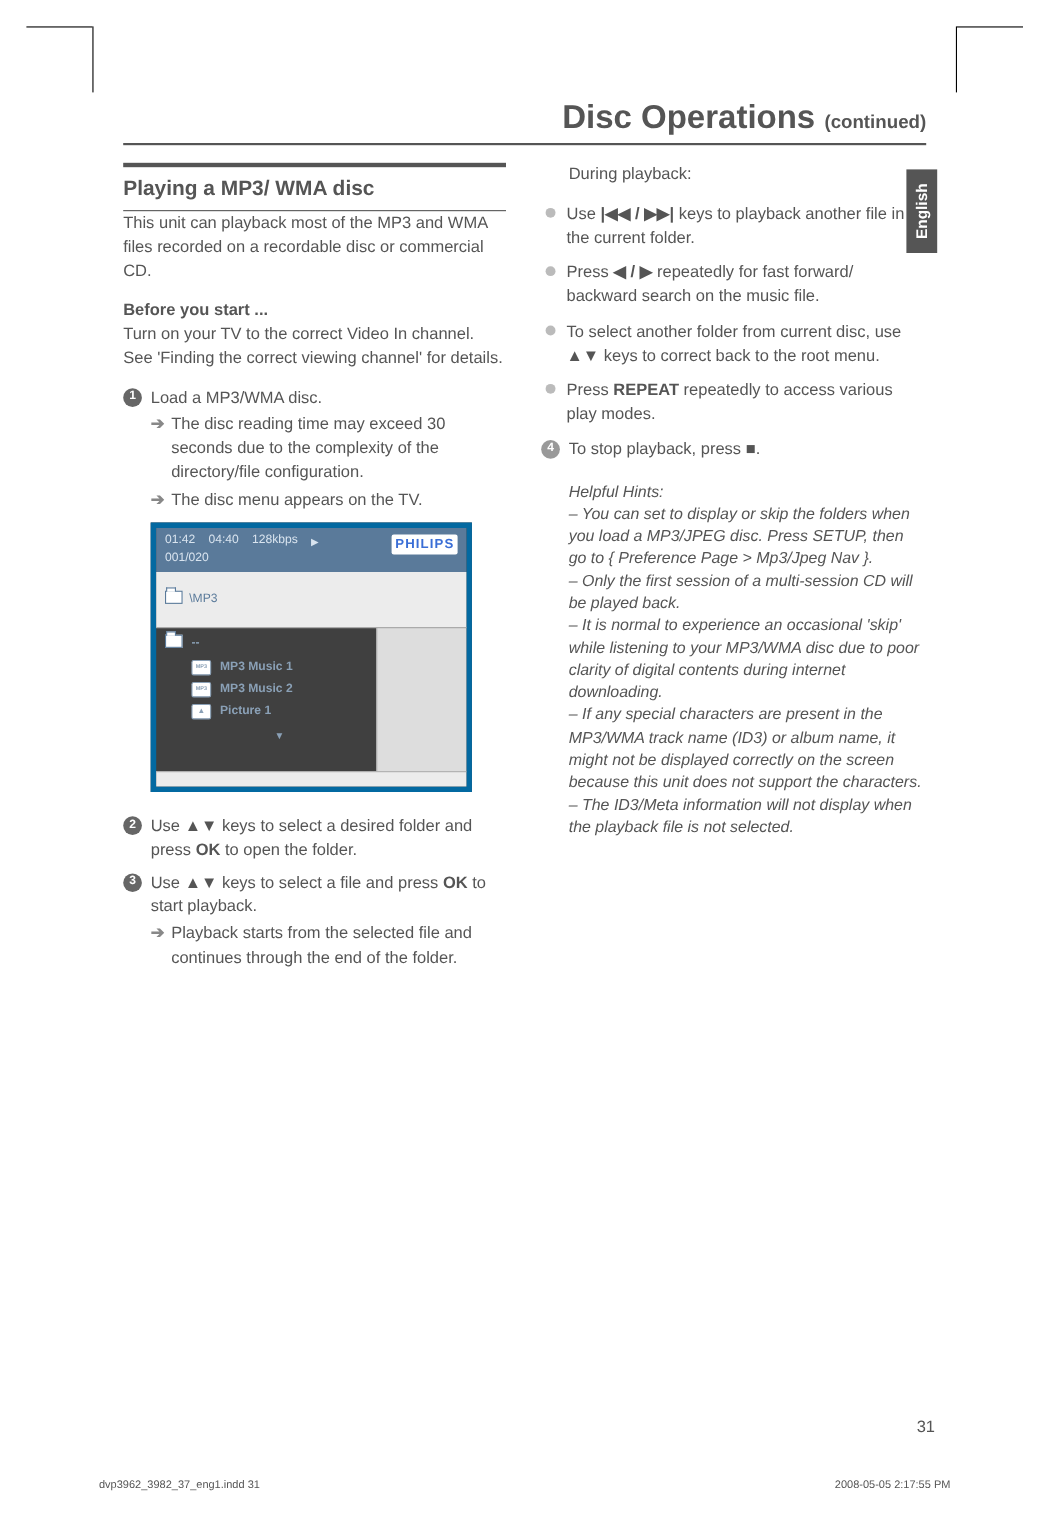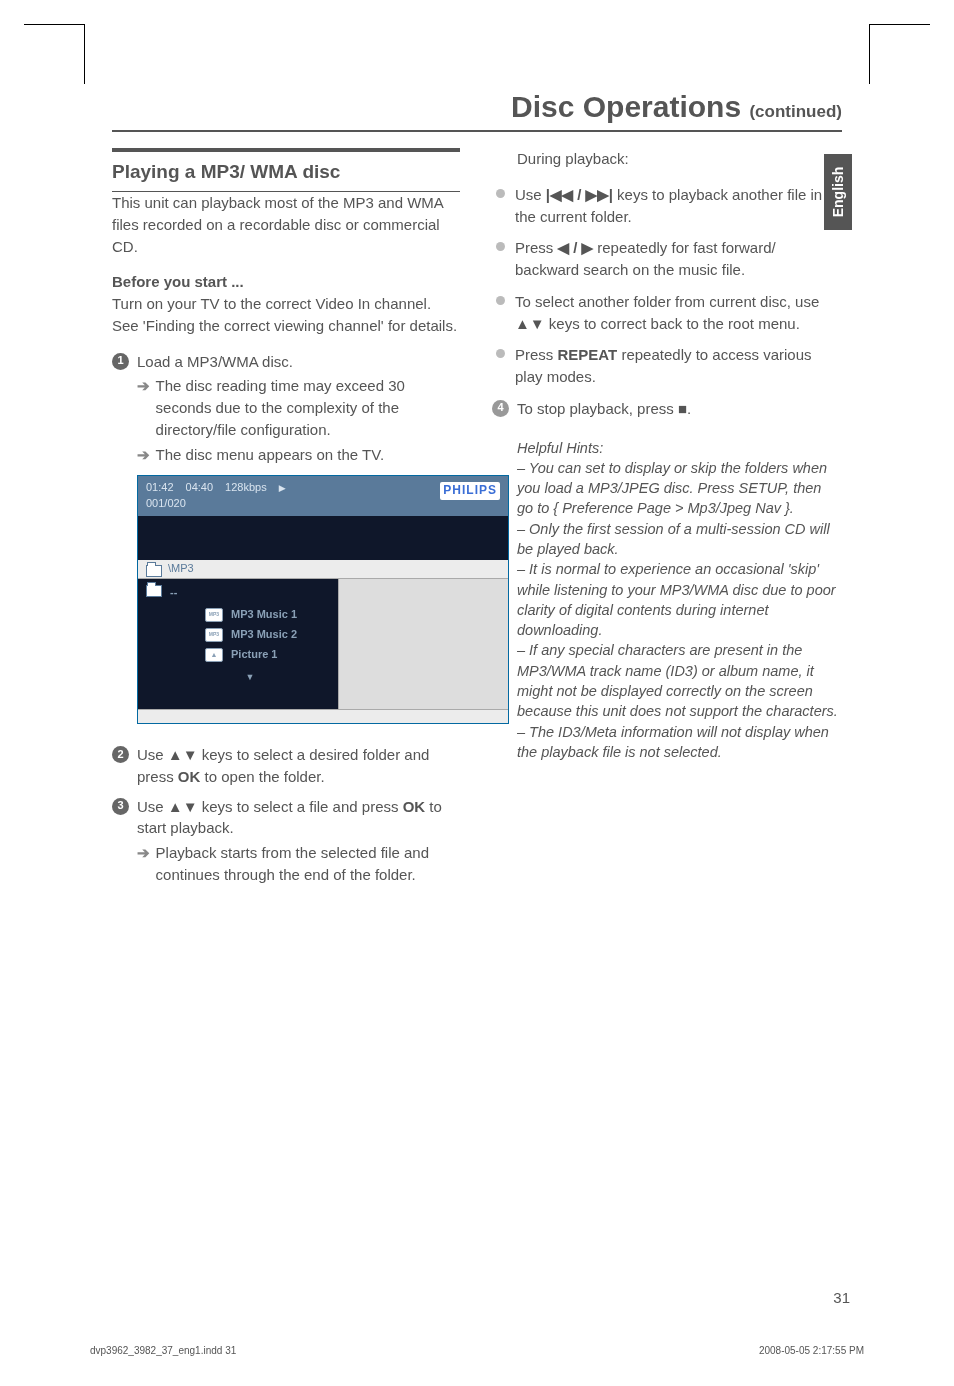--- a/index.html
+++ b/index.html
@@ -62,35 +62,35 @@
     transform: rotate(-90deg); transform-origin: left top;
     padding: 6px 12px;
     width: 76px; text-align: center;
   }
   .pagenum { position: absolute; bottom: 80px; right: 104px; font-size: 15px; color: #555; }
   .footer-l { position: absolute; bottom: 30px; left: 90px; font-size: 10px; color: #555; }
   .footer-r { position: absolute; bottom: 30px; right: 90px; font-size: 10px; color: #555; }
 
   
   .shot {
-    width: 372px; margin: 10px 0 20px 25px;
-    border: 1px solid #0369a1; background: #0f172a;
+    width: 292px; margin: 10px 0 20px 25px;
+    border: 5px solid #0369a1; background: #404040;
     font-size: 11px; color: #5a7a9a;
   }
   .shot-top { background: #5a7a9a; color: #d9e4ef; padding: 4px 8px; position: relative; }
   .shot-top .row1 { display: flex; gap: 12px; align-items: center; }
   .shot-top .tri { font-size: 9px; }
   .shot-top .brand { position: absolute; right: 8px; top: 6px; color: #3a6ed6; font-weight: bold; font-size: 12px; letter-spacing: 1px; background: #fff; padding: 0 3px; border-radius: 2px;}
-  .shot-tab { background: #ececec; padding: 1px 8px; border-bottom: 1px solid #aaa; display: flex; align-items: flex-end; gap: 6px; color: #5a7a9a; margin-top: 44px; }
+  .shot-tab { background: #ececec; padding: 17px 8px; border-bottom: 1px solid #aaa; display: flex; align-items: flex-start; gap: 6px; color: #5a7a9a; }
   .folder-ico { width: 16px; height: 12px; border: 1px solid #5a7a9a; display: inline-block; position: relative; background: #fff; }
   .folder-ico::before { content:""; position: absolute; top:-4px; left:0; width:7px; height:3px; border:1px solid #5a7a9a; border-bottom:none; background:#fff; }
   .shot-body { display: flex; height: 130px; }
   .shot-left { width: 200px; padding: 6px 8px; }
   .shot-right { flex:1; background: #ddd; border-left: 1px solid #aaa; }
-  .file-row { display: flex; align-items: center; gap: 8px; padding: 2px 0; font-weight: bold; color: #8aa0b6; margin-left: 35px; }
+  .file-row { display: flex; align-items: center; gap: 8px; padding: 2px 0; font-weight: bold; color: #8aa0b6; }
   .file-ico { width: 18px; height: 14px; border: 1px solid #8aa0b6; border-radius: 2px; position: relative; display:inline-flex; align-items:center; justify-content:center; font-size:5px; color:#8aa0b6; background:#fff; }
   .file-ico.pic::after { content:"▲"; font-size:7px; position:absolute; }
   .shot-left .dash { padding-left: 26px; color: #8aa0b6; font-weight: bold; margin-bottom: 4px; }
   .shot-left .downarr { text-align: center; color: #8aa0b6; margin-top: 6px; font-size: 9px; }
   .shot-bottom { height: 14px; background: #ececec; border-top: 1px solid #aaa; }
 </style>
 </head>
 <body>
 
 <div class="crop-tl-h"></div>

